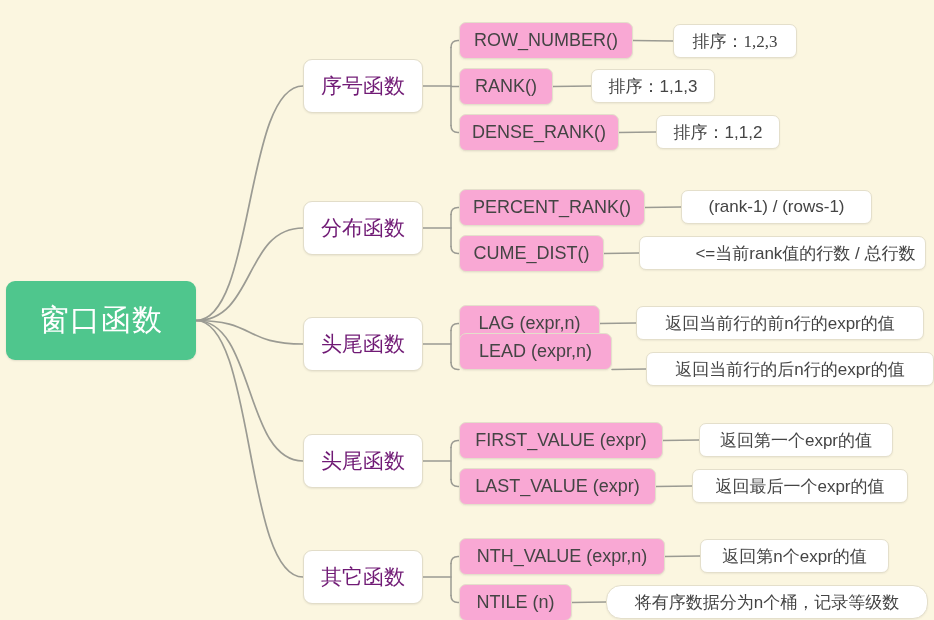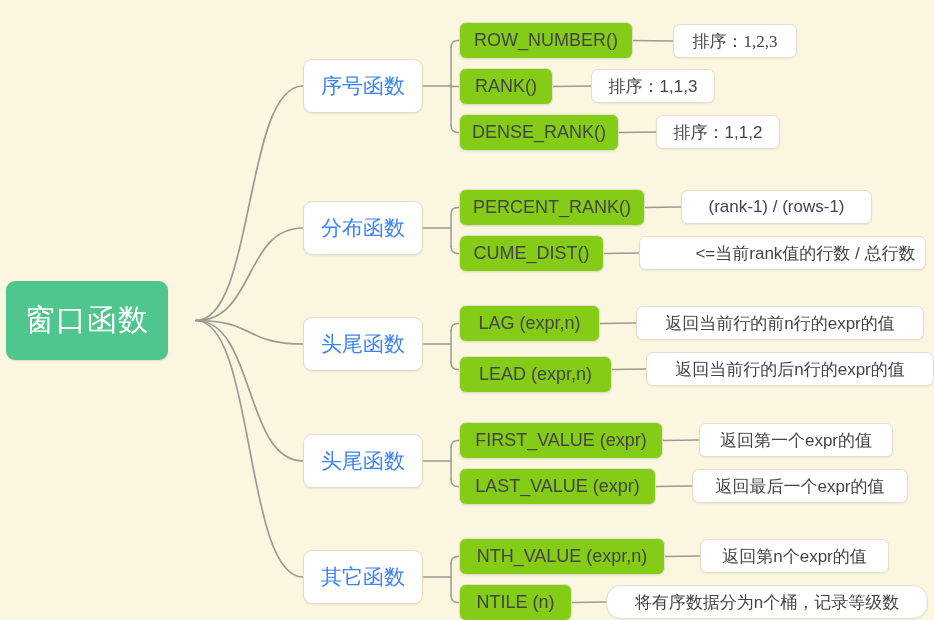--- a/index.html
+++ b/index.html
@@ -36,26 +36,26 @@
     border-radius: 9px;
     color: #ffffff;
     font-size: 30px;
     letter-spacing: 1px;
     box-shadow: 0 1px 2px rgba(0,0,0,0.10);
   }
   .branch-node {
     background: #ffffff;
     border: 1px solid #e2ddc9;
     border-radius: 9px;
-    color: #3b82f6;
+    color: #701a75;
     font-size: 21px;
     box-shadow: 0 1px 2px rgba(0,0,0,0.07);
   }
   .fn-node {
-    background: #84cc16;
+    background: #f9a8d4;
     border: 1px solid #e4dfcb;
     border-radius: 7px;
     color: #444444;
     font-size: 18px;
     box-shadow: 0 1px 2px rgba(0,0,0,0.06);
   }
   .desc-node {
     background: #ffffff;
     border: 1px solid #e4dfcb;
     border-radius: 7px;
@@ -102,37 +102,37 @@
       <path d="M 656 486.5 L 692 486" fill="none" stroke="#9b9b93" stroke-width="1.5" stroke-linecap="round"></path>
       <path d="M 196 320.5 C 254.85 320.5, 244.15 577, 303 577" fill="none" stroke="#9b9b93" stroke-width="1.7" stroke-linecap="round"></path>
       <path d="M 423 577 L 451 577" fill="none" stroke="#9b9b93" stroke-width="1.5" stroke-linecap="round"></path>
       <path d="M 451 563.5 L 451 595.5" fill="none" stroke="#9b9b93" stroke-width="1.5" stroke-linecap="round"></path>
       <path d="M 451 563.5 Q 451 556.5 458 556.5 L 459 556.5" fill="none" stroke="#9b9b93" stroke-width="1.5" stroke-linecap="round"></path>
       <path d="M 665 556.5 L 700 556" fill="none" stroke="#9b9b93" stroke-width="1.5" stroke-linecap="round"></path>
       <path d="M 451 595.5 Q 451 602.5 458 602.5 L 459 602.5" fill="none" stroke="#9b9b93" stroke-width="1.5" stroke-linecap="round"></path>
       <path d="M 572 602.5 L 606 602" fill="none" stroke="#9b9b93" stroke-width="1.5" stroke-linecap="round"></path>
     </svg>
   <div id="nodes">
-      <div class="node root-node" style="left: 6px; top: 281px; width: 162px; height: 79px;">窗口函数</div>
+      <div class="node root-node" style="left: 6px; top: 281px; width: 190px; height: 79px;">窗口函数</div>
       <div class="node branch-node" style="left: 303px; top: 59px; width: 120px; height: 54px;">序号函数</div>
       <div class="node fn-node" style="left: 459px; top: 22px; width: 174px; height: 37px;">ROW_NUMBER()</div>
       <div class="node desc-node cjk" style="left: 673px; top: 24px; width: 124px; height: 34px; font-family: Liberation Serif, serif;">排序：1,2,3</div>
       <div class="node fn-node" style="left: 459px; top: 68px; width: 94px; height: 37px;">RANK()</div>
       <div class="node desc-node cjk" style="left: 591px; top: 69px; width: 124px; height: 34px;">排序：1,1,3</div>
       <div class="node fn-node" style="left: 459px; top: 114px; width: 160px; height: 37px;">DENSE_RANK()</div>
       <div class="node desc-node cjk" style="left: 656px; top: 115px; width: 124px; height: 34px;">排序：1,1,2</div>
       <div class="node branch-node" style="left: 303px; top: 201px; width: 120px; height: 54px;">分布函数</div>
       <div class="node fn-node" style="left: 459px; top: 189px; width: 186px; height: 37px;">PERCENT_RANK()</div>
       <div class="node desc-node" style="left: 681px; top: 190px; width: 191px; height: 34px;">(rank-1) / (rows-1)</div>
       <div class="node fn-node" style="left: 459px; top: 235px; width: 145px; height: 37px;">CUME_DIST()</div>
       <div class="node desc-node cjk" style="left: 639px; top: 236px; width: 287px; height: 34px; padding-left: 46px;">&lt;=当前rank值的行数 / 总行数</div>
       <div class="node branch-node" style="left: 303px; top: 317px; width: 120px; height: 54px;">头尾函数</div>
       <div class="node fn-node" style="left: 459px; top: 305px; width: 141px; height: 37px;">LAG (expr,n)</div>
       <div class="node desc-node cjk" style="left: 636px; top: 306px; width: 288px; height: 34px;">返回当前行的前n行的expr的值</div>
-      <div class="node fn-node" style="left: 459px; top: 356px; width: 153px; height: 37px;">LEAD (expr,n)</div>
+      <div class="node fn-node" style="left: 459px; top: 333px; width: 153px; height: 37px;">LEAD (expr,n)</div>
       <div class="node desc-node cjk" style="left: 646px; top: 352px; width: 288px; height: 34px;">返回当前行的后n行的expr的值</div>
       <div class="node branch-node" style="left: 303px; top: 434px; width: 120px; height: 54px;">头尾函数</div>
       <div class="node fn-node" style="left: 459px; top: 422px; width: 204px; height: 37px;">FIRST_VALUE (expr)</div>
       <div class="node desc-node cjk" style="left: 699px; top: 423px; width: 194px; height: 34px;">返回第一个expr的值</div>
       <div class="node fn-node" style="left: 459px; top: 468px; width: 197px; height: 37px;">LAST_VALUE (expr)</div>
       <div class="node desc-node cjk" style="left: 692px; top: 469px; width: 216px; height: 34px;">返回最后一个expr的值</div>
       <div class="node branch-node" style="left: 303px; top: 550px; width: 120px; height: 54px;">其它函数</div>
       <div class="node fn-node" style="left: 459px; top: 538px; width: 206px; height: 37px;">NTH_VALUE (expr,n)</div>
       <div class="node desc-node cjk" style="left: 700px; top: 539px; width: 189px; height: 34px;">返回第n个expr的值</div>
       <div class="node fn-node" style="left: 459px; top: 584px; width: 113px; height: 37px;">NTILE (n)</div>

